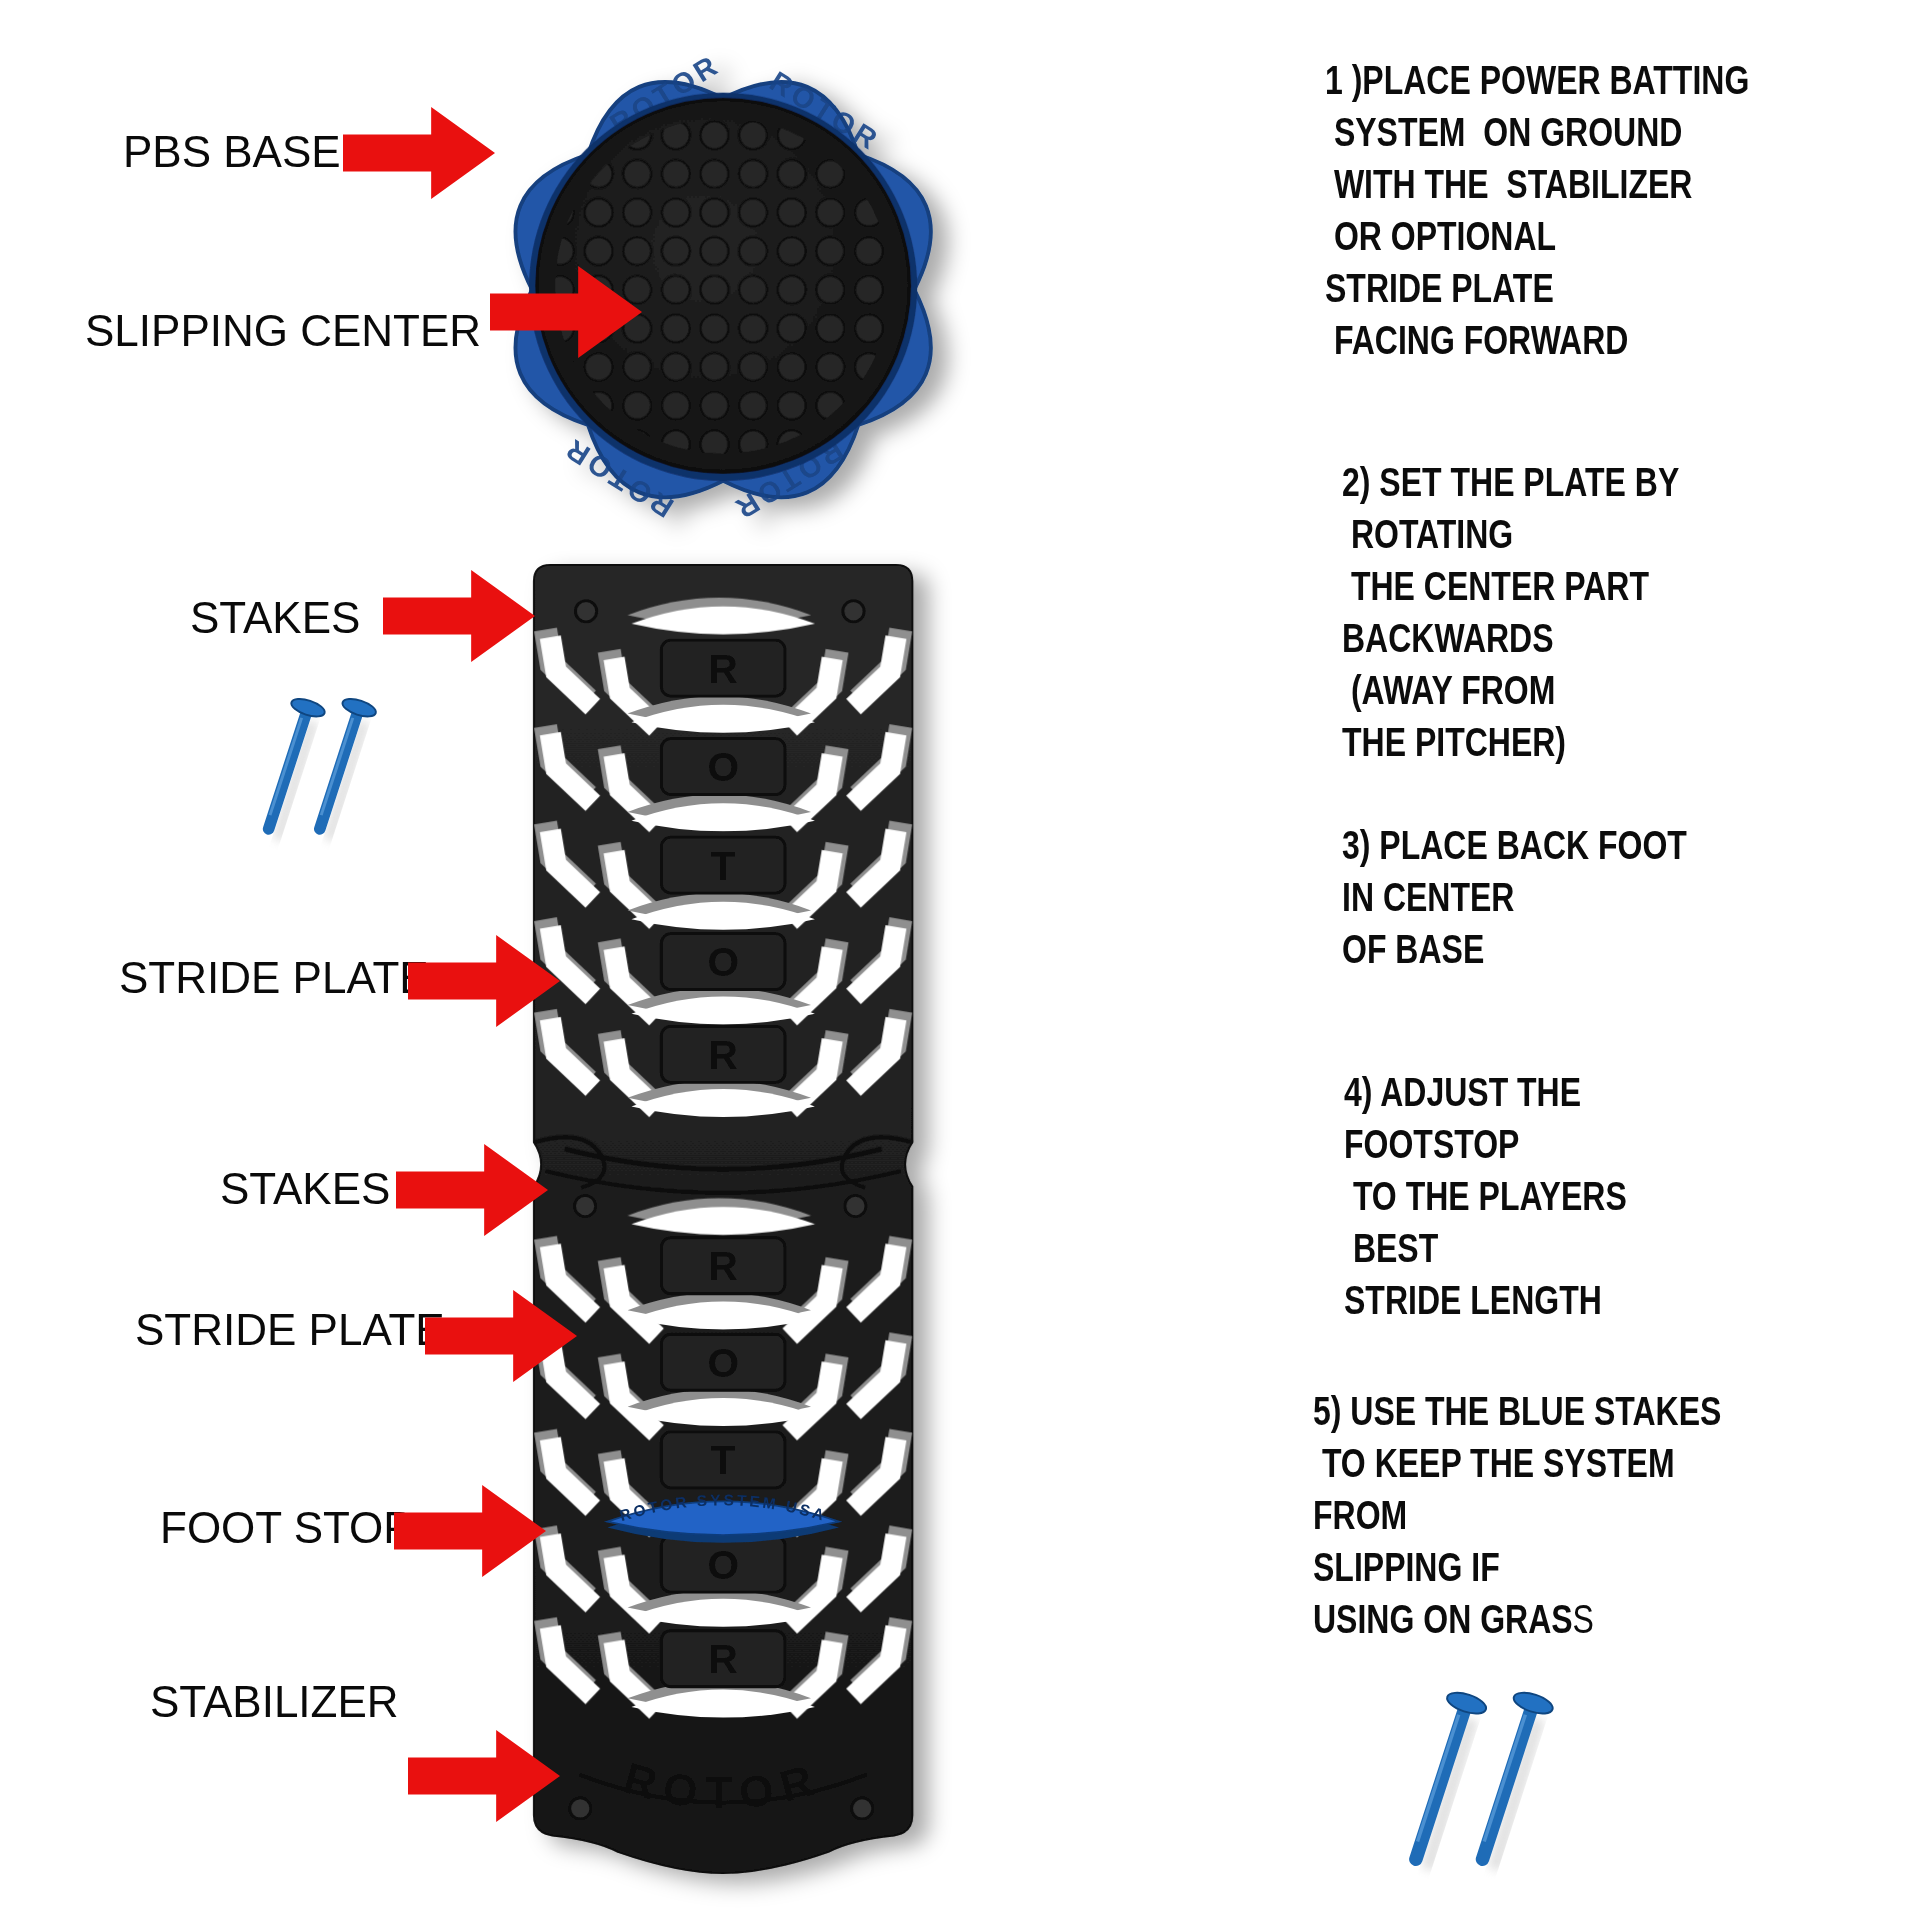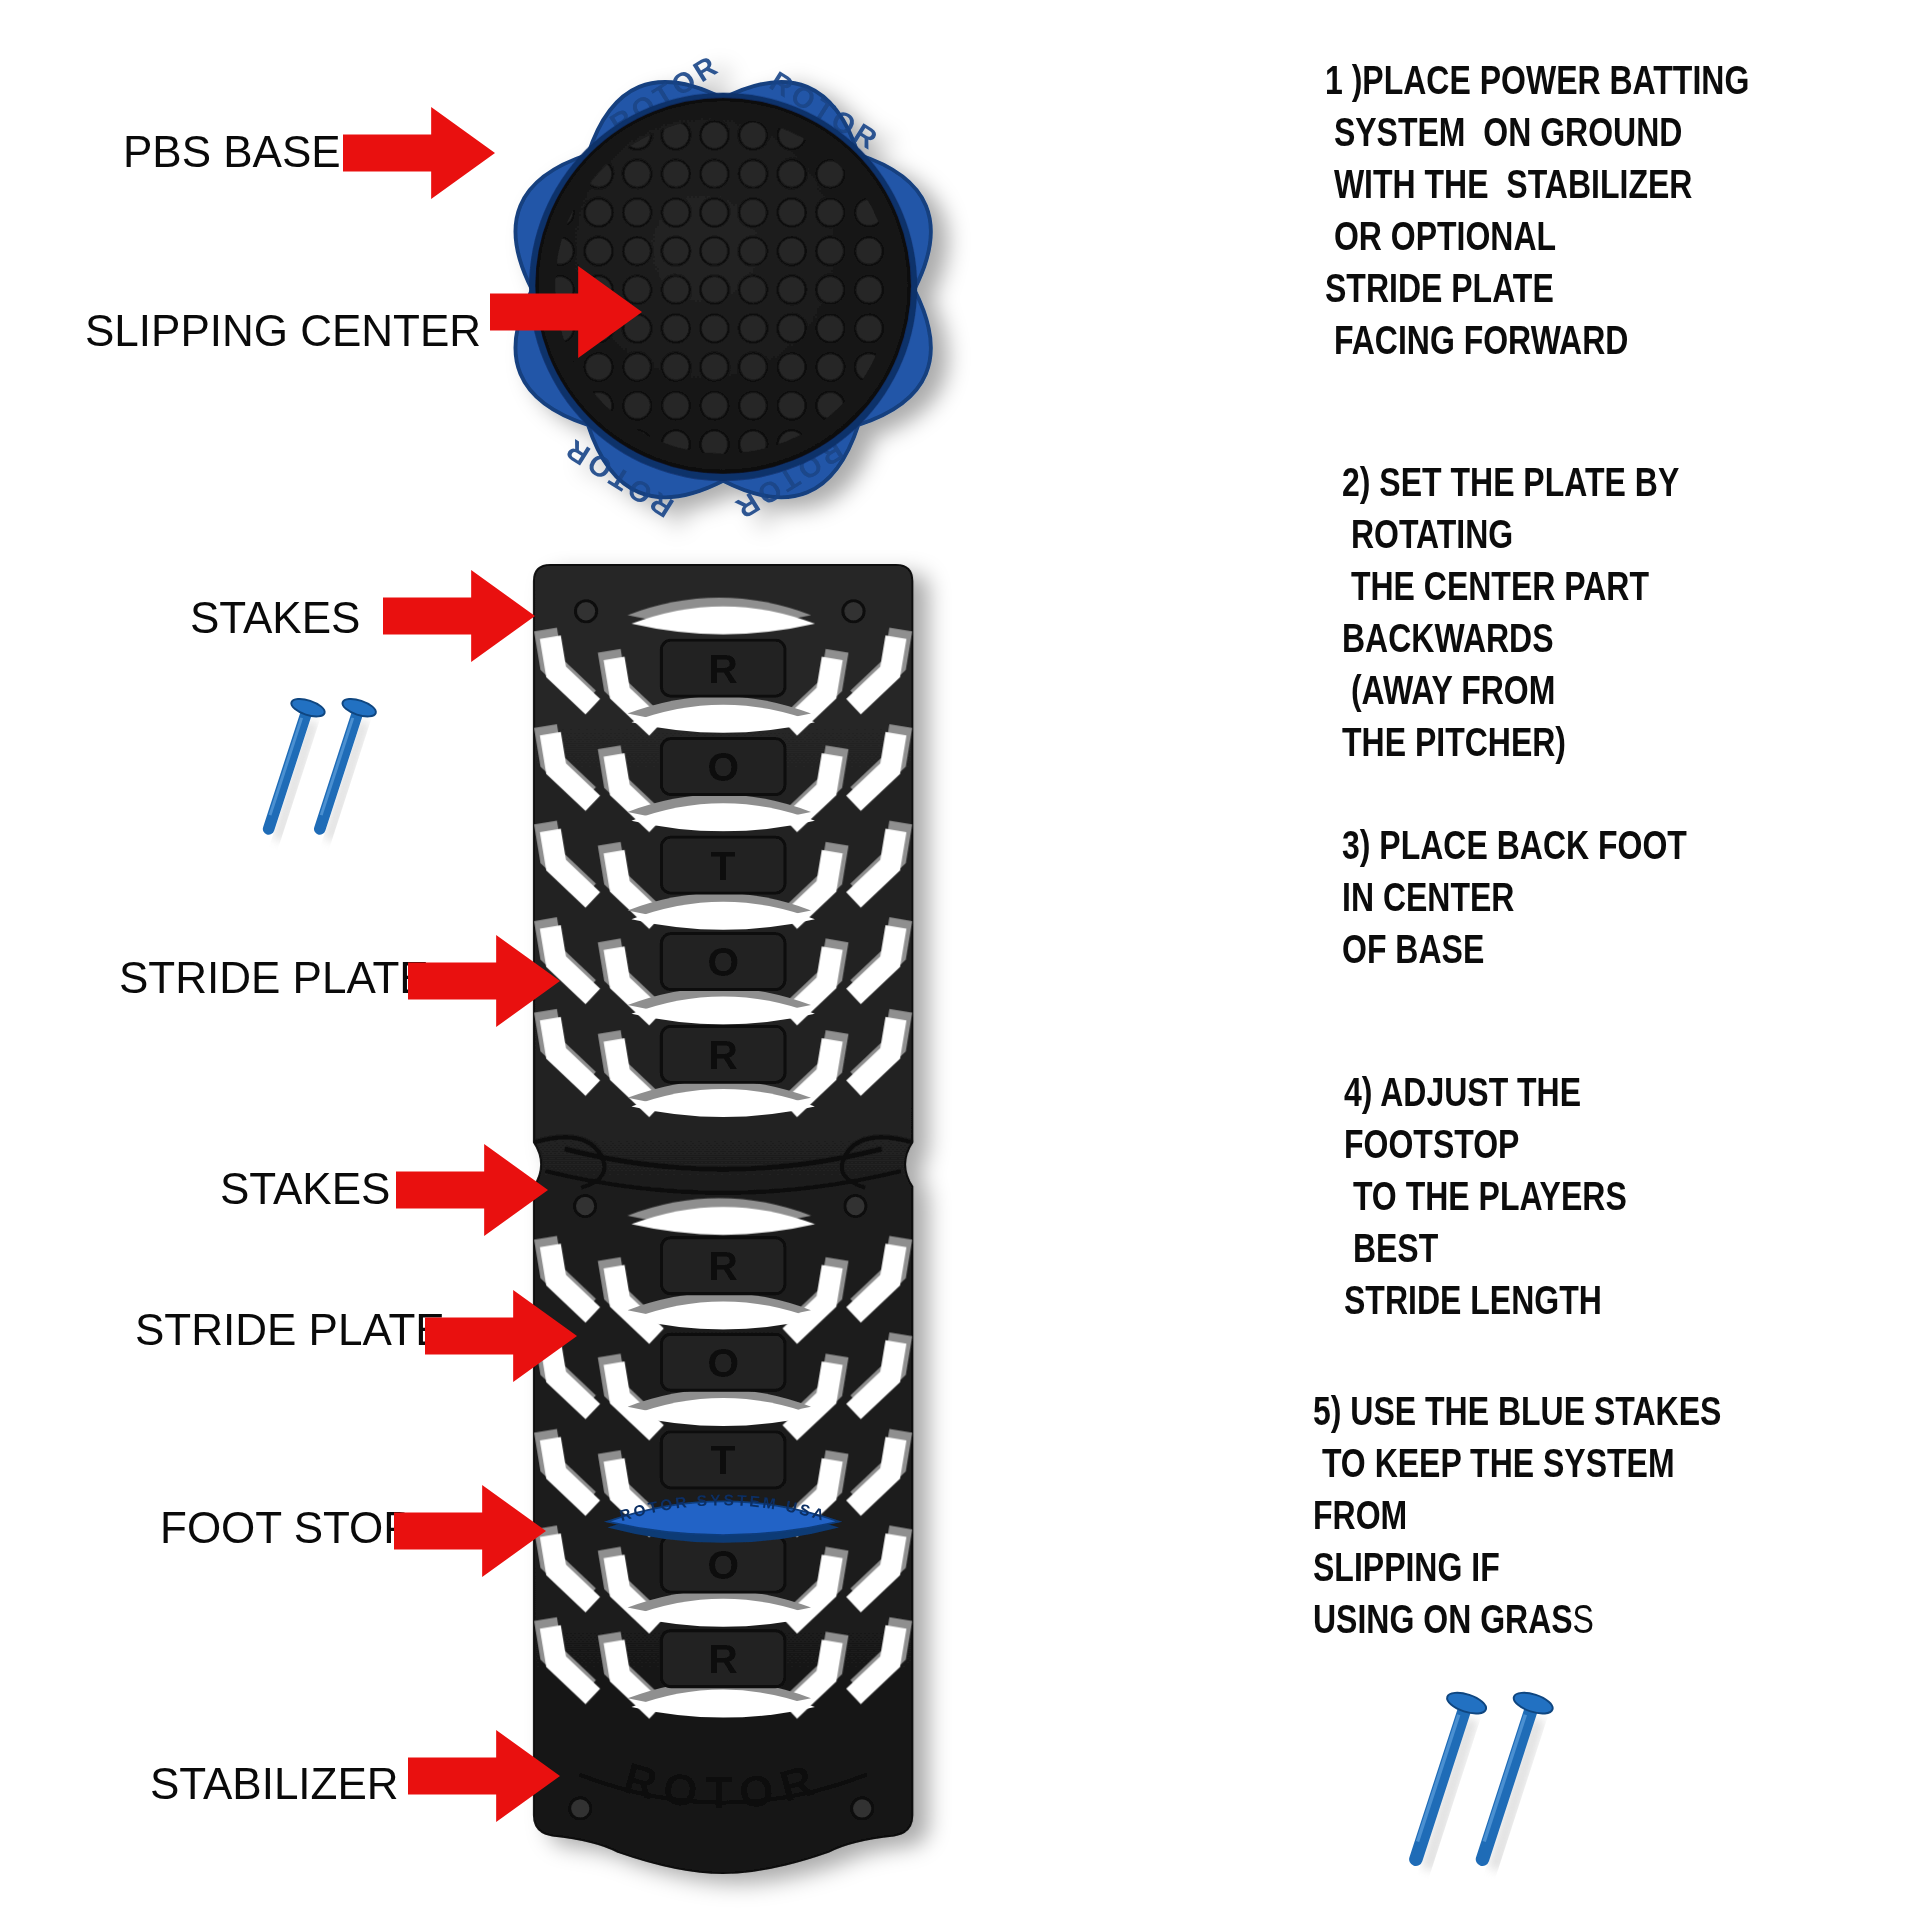--- a/index.html
+++ b/index.html
@@ -262,21 +262,21 @@
   </g>
 </svg>
 
 <div class="label" style="left:123px;top:128px">PBS BASE</div>
 <div class="label" style="left:85px;top:307px">SLIPPING CENTER</div>
 <div class="label" style="left:190px;top:594px">STAKES</div>
 <div class="label" style="left:119px;top:954px">STRIDE PLATE</div>
 <div class="label" style="left:220px;top:1165px">STAKES</div>
 <div class="label" style="left:135px;top:1306px">STRIDE PLATE</div>
 <div class="label" style="left:160px;top:1504px">FOOT STOP</div>
-<div class="label" style="left:150px;top:1760px">STABILIZER</div>
+<div class="label" style="left:150px;top:1678px">STABILIZER</div>
 
 <div class="arrow" style="left:343px;top:107px"></div>
 <div class="arrow" style="left:490px;top:266px"></div>
 <div class="arrow" style="left:383px;top:570px"></div>
 <div class="arrow" style="left:408px;top:935px"></div>
 <div class="arrow" style="left:396px;top:1144px"></div>
 <div class="arrow" style="left:425px;top:1290px"></div>
 <div class="arrow" style="left:394px;top:1485px"></div>
 <div class="arrow" style="left:408px;top:1730px"></div>
 

